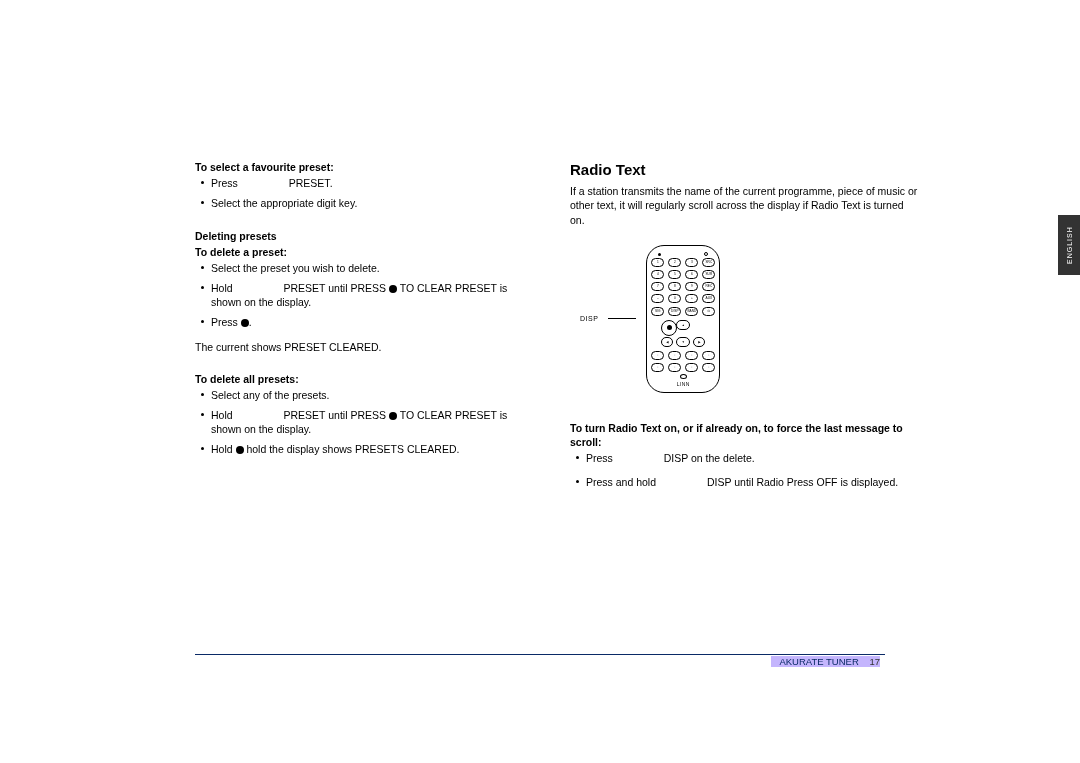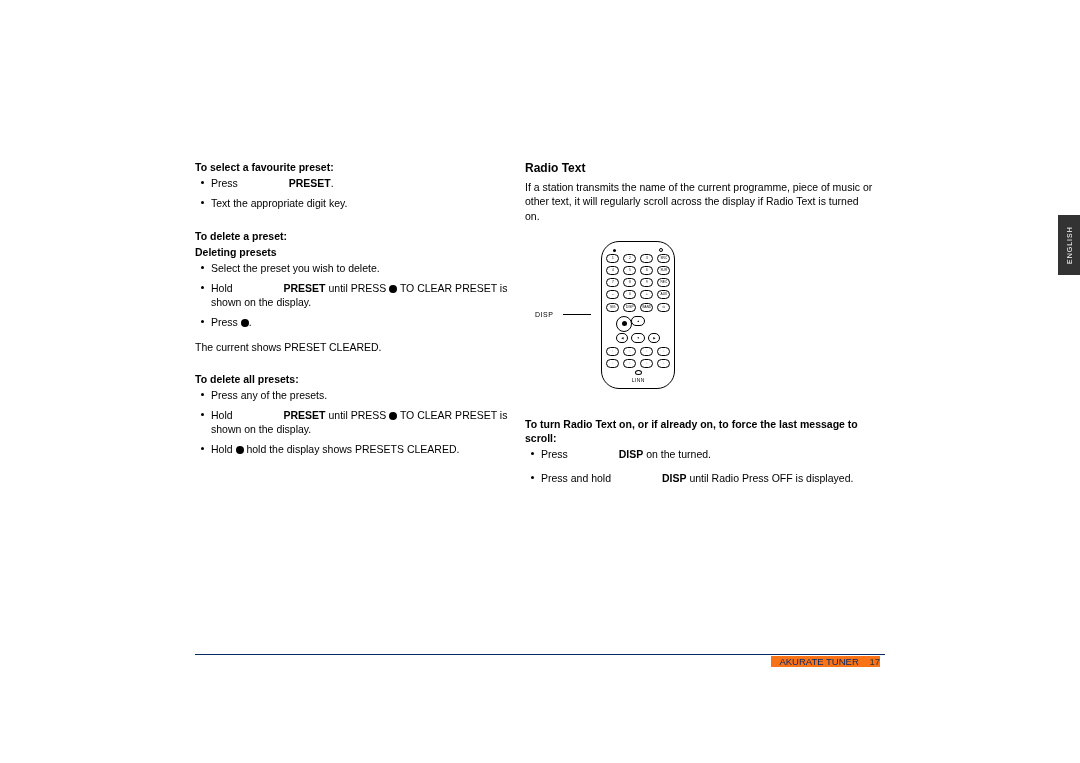--- a/index.html
+++ b/index.html
@@ -5,43 +5,44 @@
   * { box-sizing: border-box; margin: 0; padding: 0; }
   html, body { width: 1080px; height: 763px; font-family: Arial, Helvetica, sans-serif; background: #fff; color: #000; }
   .page {
     width: 1080px;
     height: 763px;
     position: relative;
     padding: 160px 160px 60px 195px;
   }
   .columns {
     display: flex;
+    gap: 45px;
   }
   .col {
     width: 330px;
     font-size: 10.5px;
     line-height: 1.35;
   }
   .col-right { width: 350px; }
   .heading { font-weight: bold; margin-bottom: 2px; }
-  .section-title { font-weight: bold; font-size: 12px; margin-bottom: 4px; }
+  .section-title { font-weight: bold; font-size: 15px; margin-bottom: 4px; }
   ul { list-style: none; margin: 2px 0 10px 0; }
   li { position: relative; padding-left: 16px; margin-bottom: 6px; }
   li .bullet-dot {
     position: absolute; left: 6px; top: 5px;
     width: 3px; height: 3px; background: #000; border-radius: 50%;
   }
   .dot {
     display: inline-block; width: 8px; height: 8px;
     background: #000; border-radius: 50%;
     vertical-align: -1px;
   }
   .desc { margin-bottom: 10px; }
   .gap-small { height: 8px; }
-  b { font-weight: bold; padding-left: 48px; }
+  b { font-weight: normal; padding-left: 48px; }
   .side-tab {
     position: absolute;
     right: 0;
     top: 215px;
     width: 22px;
     height: 60px;
     background: #333;
     color: #fff;
     font-size: 7px;
     letter-spacing: 1px;
@@ -57,21 +58,21 @@
     right: 195px;
     bottom: 108px;
     border-top: 1px solid #0a2a66;
   }
   .footer-text {
     position: absolute;
     right: 200px;
     bottom: 96px;
     font-size: 9.5px;
     color: #0a2a66;
-    background: #f97316;
+    background: #c4b5fd;
     padding-left: 8px;
   }
   .footer-text .pagenum { color: #333; margin-left: 8px; }
   
   .remote-wrap {
     display: flex;
     align-items: center;
     gap: 10px;
     margin: 18px 0 28px 10px;
   }
@@ -150,46 +151,46 @@
 
   <div class="columns">
 
     <div class="col">
       <div class="heading">To select a favourite preset:</div>
       <ul>
         <li><span class="bullet-dot"></span>
           <span>Press </span><b>PRESET</b><span>.</span>
         </li>
         <li><span class="bullet-dot"></span>
-          <span>Text the appropriate digit key.</span>
+          <span>Select the appropriate digit key.</span>
         </li>
       </ul>
 
       <div class="gap-small"></div>
+      <div class="heading">Deleting presets</div>
       <div class="heading">To delete a preset:</div>
-      <div class="heading">Deleting presets</div>
       <ul>
         <li><span class="bullet-dot"></span>
           <span>Select the preset you wish to delete.</span>
         </li>
         <li><span class="bullet-dot"></span>
           <span>Hold </span><b>PRESET</b><span> until PRESS </span><span class="dot"></span><span> TO CLEAR PRESET is shown on the display.</span>
         </li>
         <li><span class="bullet-dot"></span>
           <span>Press </span><span class="dot"></span><span>.</span>
         </li>
       </ul>
 
       <div class="desc">The current shows PRESET CLEARED.</div>
 
       <div class="gap-small"></div>
       <div class="heading">To delete all presets:</div>
       <ul>
         <li><span class="bullet-dot"></span>
-          <span>Press any of the presets.</span>
+          <span>Select any of the presets.</span>
         </li>
         <li><span class="bullet-dot"></span>
           <span>Hold </span><b>PRESET</b><span> until PRESS </span><span class="dot"></span><span> TO CLEAR PRESET is shown on the display.</span>
         </li>
         <li><span class="bullet-dot"></span>
           <span>Hold </span><span class="dot"></span><span> hold the display shows PRESETS CLEARED.</span>
         </li>
       </ul>
     </div>
 
@@ -249,21 +250,21 @@
               <span class="rbtn">◦</span>
           </div>
           <span class="logo-top"></span>
           <span class="logo">LINN</span>
         </div>
       </div>
 
       <div class="heading">To turn Radio Text on, or if already on, to force the last message to scroll:</div>
       <ul>
         <li><span class="bullet-dot"></span>
-          <span>Press </span><b>DISP</b><span> on the turned.</span>
+          <span>Press </span><b>DISP</b><span> on the delete.</span>
         </li>
       </ul>
 
       <ul>
         <li><span class="bullet-dot"></span>
           <span>Press and hold </span><b>DISP</b><span> until Radio Press OFF is displayed.</span>
         </li>
       </ul>
     </div>
   </div>

